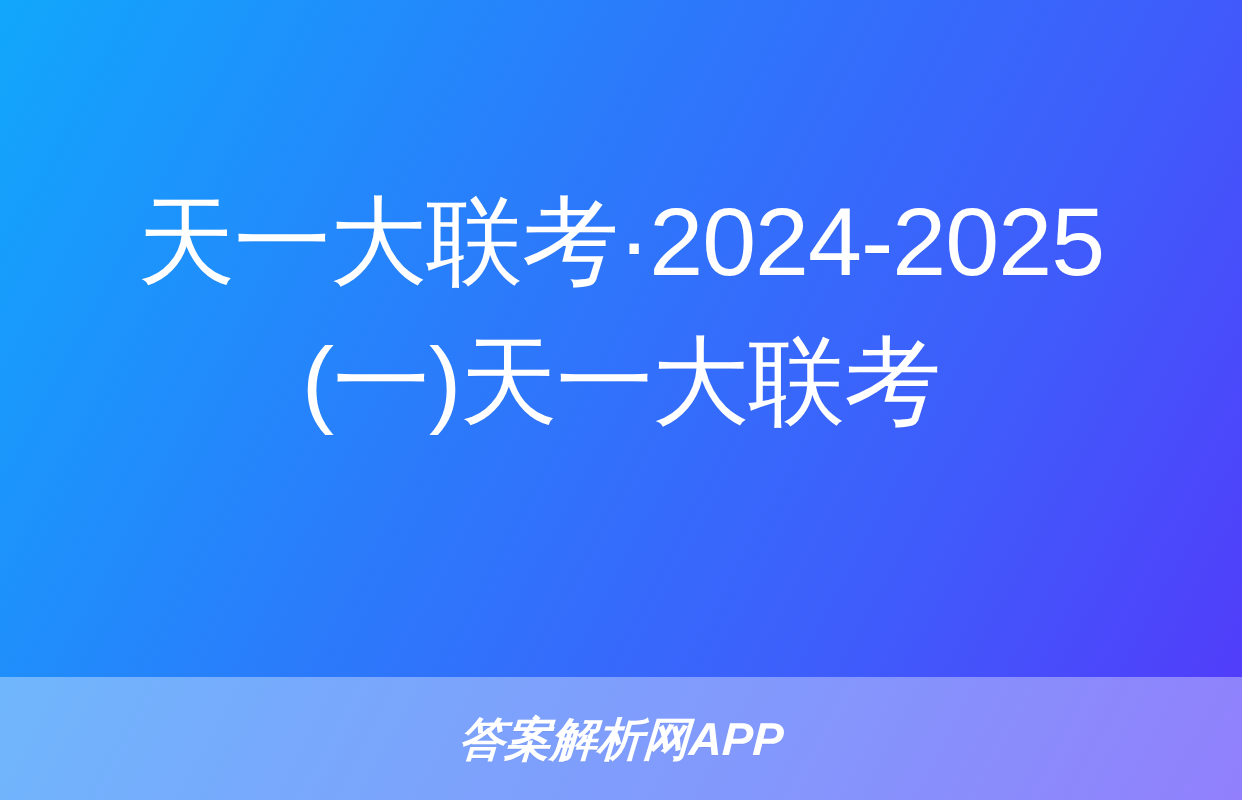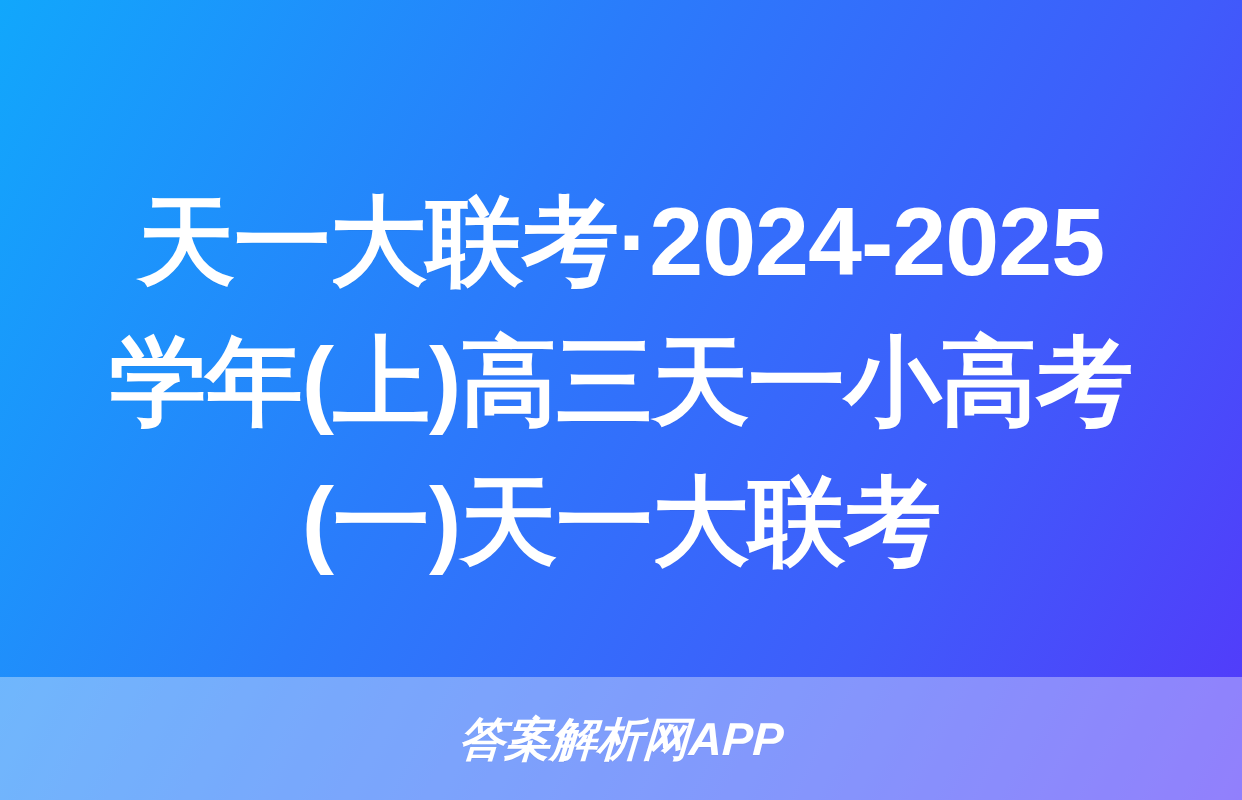--- a/index.html
+++ b/index.html
@@ -28,21 +28,21 @@
     padding: 0 62px;
     box-sizing: border-box;
     text-align: center;
   }
 
   .title-line {
     display: block;
     color: #ffffff;
     font-size: 97px;
     line-height: 140px;
-    font-weight: 700;
+    font-weight: 400;
     letter-spacing: -1px;
     white-space: nowrap;
     text-shadow: 0 1px 0 rgba(0, 0, 0, 0.03);
   }
 
   
   .footer-band {
     position: absolute;
     left: 0;
     right: 0;
@@ -66,21 +66,20 @@
     text-shadow: 0 1px 0 rgba(0, 0, 0, 0.04);
   }
 </style>
 </head>
 <body>
 
 <div id="poster">
 
   <div class="title-block">
     <span class="title-line">天一大联考·2024-2025</span>
-    <span class="title-line">学年(上)高三天一小高考</span>
     <span class="title-line">(一)天一大联考</span>
   </div>
 
   <div class="footer-band">
     <span class="footer-text">答案解析网APP</span>
   </div>
 
 </div>
 
 </body></html>

